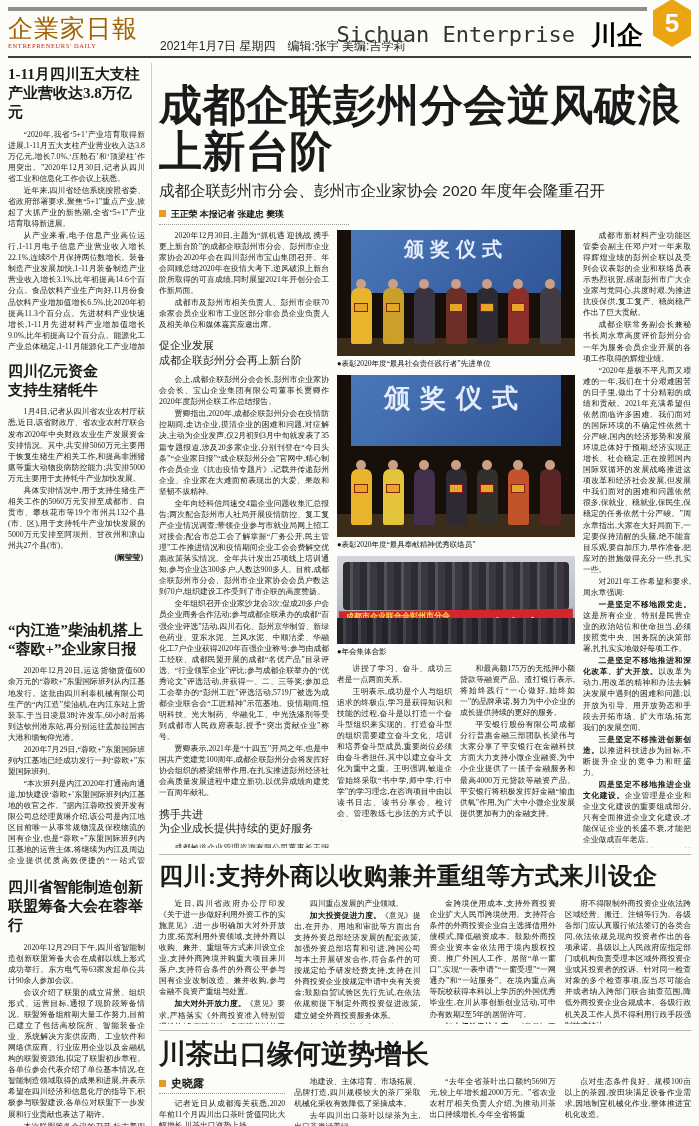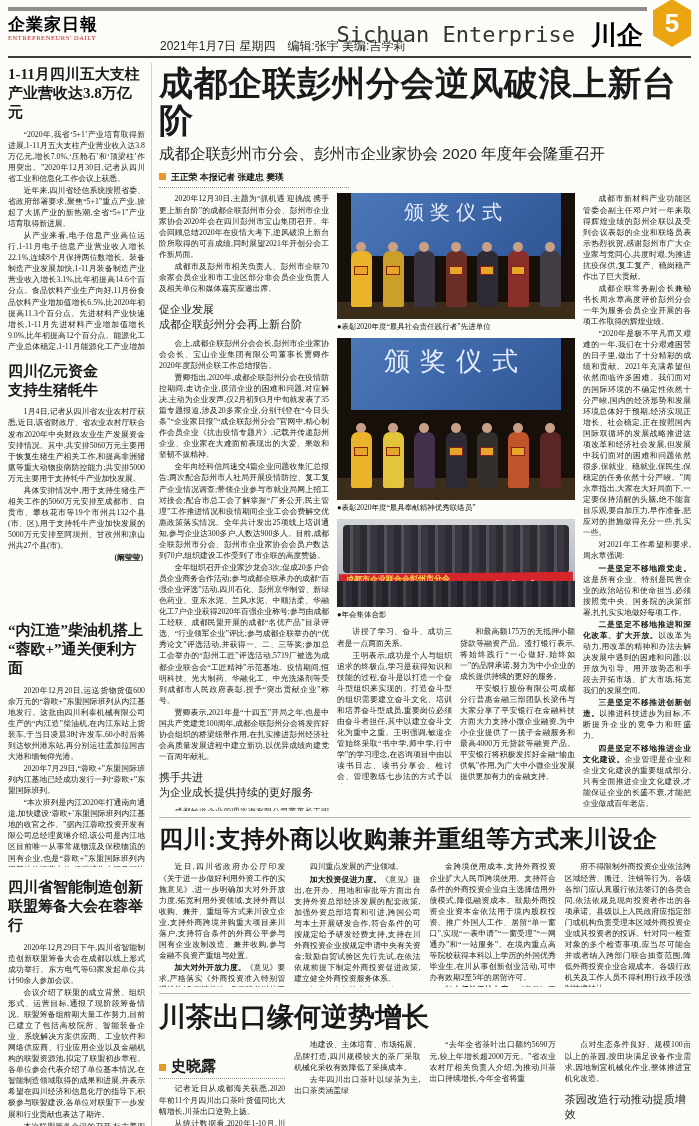--- a/index.html
+++ b/index.html
@@ -4,21 +4,21 @@
 <style>
   * { margin:0; padding:0; box-sizing:border-box; }
   html,body { background:#e8e8e4; }
   .page { width:699px; height:1126px; position:relative; background:#fcfcf8;
           font-family:"Liberation Serif","DejaVu Serif",serif; color:#1a1a1a;
           overflow:hidden; margin:0 auto; }
   
   .hdr { position:relative; height:58px; margin:0 8px; border-bottom:2px solid #3c3c3c; }
   .hdr-bar { position:absolute; top:7px; left:0; right:44px; height:4px; background:#8f8f8f; }
   .mast { position:absolute; left:0; top:16px; line-height:1; }
-  .logo { color:#000000; font-weight:bold; font-size:17px; letter-spacing:1px; }
+  .logo { color:#a16207; font-weight:normal; font-size:25px; letter-spacing:1px; }
   .logo-en { color:#c8261f; font-size:6.5px; letter-spacing:.6px; margin-top:2px; }
   .dateline { position:absolute; left:152px; top:38px; font-size:12px; color:#222;
               font-family:"Liberation Sans",sans-serif; }
   .sec-en { position:absolute; right:116px; top:22px; font-family:"DejaVu Sans Mono",monospace;
             font-size:22px; color:#333; }
   .sec-cn { position:absolute; right:48px; top:18px; font-size:26px; font-weight:bold; color:#000; }
   .badge { position:absolute; right:0; top:-1px; width:38px; height:48px; background:#ecA512;
            background:#eca512; clip-path:polygon(50% 0,100% 24%,100% 76%,50% 100%,0 76%,0 24%);
            color:#fff; font-weight:bold; font-size:26px; display:flex; align-items:center;
            justify-content:center; font-family:"Liberation Sans",sans-serif; }
@@ -27,40 +27,40 @@
   .sidebar { width:144px; flex:none; padding-right:6px; border-right:1px solid #cfcfc6; }
   .mainc { flex:1; padding-left:7px; min-width:0; }
   
   .s-art { overflow:hidden; margin-bottom:9px; }
   .sa1{height:288px;} .sa2{height:250px;} .sa3{height:248px;} .sa4{height:252px;}
   .s-title { font-size:15px; line-height:1.28; font-weight:bold; margin:2px 0 6px; white-space:pre-line; }
   .body p { font-size:7.8px; line-height:1.42; text-align:justify; text-indent:2em; margin-bottom:1px; }
   .body p b { font-family:"Liberation Sans",sans-serif; }
   .sig { text-align:right; font-size:7.8px; font-weight:bold; padding-right:2px; }
   
-  .lead-head { font-size:34px; line-height:1.08; font-weight:bold; letter-spacing:.5px; margin:3px 0 5px; }
+  .lead-head { font-size:43px; line-height:1.08; font-weight:bold; letter-spacing:.5px; margin:20px 0 5px; }
   .lead-sub { font-size:15.5px; font-weight:normal; color:#222; margin-bottom:7px;
               font-family:"Liberation Sans",sans-serif; }
   .byline { font-size:8.8px; font-weight:bold; border-bottom:1px dotted #999; padding-bottom:3px;
             width:190px; margin-bottom:5px; font-family:"Liberation Sans",sans-serif; }
   .sq { display:inline-block; width:7px; height:7px; background:#e59b2c; margin-right:5px; }
   .lead-grid { display:flex; gap:8px; height:618px; overflow:hidden; }
   .lcol { width:170px; flex:none; overflow:hidden; }
   .pcol { width:238px; flex:none; }
   .rcol { flex:1; overflow:hidden; min-width:0; }
   .inhead { font-size:11px; font-weight:normal; font-family:"Liberation Sans",sans-serif;
             white-space:pre-line; line-height:1.35; margin:8px 0 6px; }
   
   .photo { position:relative; width:238px; overflow:hidden; background:#17100a; }
   .ph1 { height:126px; }
   .ph2 { height:162px; }
   .screen { position:absolute; top:0; left:6%; right:6%; height:50%;
             background:linear-gradient(135deg,#4b78ba,#2f5596); display:flex; align-items:flex-start;
             justify-content:center; }
-  .screen span { color:#eef3ff; font-weight:normal; letter-spacing:6px; font-size:20px; margin-top:6px;
+  .screen span { color:#eef3ff; font-weight:bold; letter-spacing:6px; font-size:20px; margin-top:6px;
                  opacity:.95; }
   .ph2 .screen { height:44%; } .ph2 .screen span { font-size:26px; letter-spacing:10px; }
   .floor { position:absolute; bottom:0; left:0; right:0; height:14%; background:#3c2d1b; }
   .ppl { position:absolute; bottom:12px; left:4px; right:4px; display:flex;
          justify-content:space-evenly; align-items:flex-end; }
   .fig { width:21px; height:56px; border-radius:7px 7px 2px 2px; position:relative; }
   .fig::before { content:""; position:absolute; top:-9px; left:5px; width:10px; height:10px;
                  border-radius:50%; background:#c9a085; }
   .cert { position:absolute; top:15px; left:3px; width:14px; height:9px; background:#e6a62a;
           border:1px solid #8a2015; }
@@ -78,22 +78,22 @@
   .midtxt { display:flex; gap:8px; margin-top:1px; height:158px; overflow:hidden; }
   .midtxt > div { flex:1; overflow:hidden; min-width:0; }
   
   .story { border-top:1px solid #b9b9b0; margin-top:6px; padding-top:5px; }
   .s2-head { font-size:24px; font-weight:bold; letter-spacing:.5px; margin-bottom:6px; }
   .cols { display:flex; gap:9px; overflow:hidden; }
   .cols > div { flex:1; overflow:hidden; min-width:0; }
   .s2c { height:126px; }
   .s3-head { font-size:27px; font-weight:bold; margin-bottom:4px; width:62%; }
   .s3c { height:152px; }
-  .byline2 { font-size:15px; font-weight:bold; border-bottom:1px dotted #999; padding-bottom:2px;
-             margin-bottom:4px; font-family:"Liberation Sans",sans-serif;margin-top:18px; }
+  .byline2 { font-size:11px; font-weight:bold; border-bottom:1px dotted #999; padding-bottom:2px;
+             margin-bottom:4px; font-family:"Liberation Sans",sans-serif; }
 </style>
 </head>
 <body>
 
 <div class="page">
 
   <div class="hdr">
     <div class="hdr-bar"></div>
     <div class="mast">
       <div class="logo">企業家日報</div>
@@ -121,21 +121,21 @@
         <h2 class="s-title">四川亿元资金
 支持生猪牦牛</h2>
         <div class="body">
             <p>1月4日,记者从四川省农业农村厅获悉,近日,该省财政厅、省农业农村厅联合发布2020年中央财政农业生产发展资金安排情况。其中,共安排5060万元主要用于恢复生猪生产相关工作,和提高非洲猪瘟等重大动物疫病防控能力;共安排5000万元主要用于支持牦牛产业加快发展。</p>
             <p>具体安排情况中,用于支持生猪生产相关工作的5060万元安排至成都市、自贡市、攀枝花市等19个市州共132个县(市、区),用于支持牦牛产业加快发展的5000万元安排至阿坝州、甘孜州和凉山州共27个县(市)。</p>
           </div>
         <div class="sig">(阚莹莹)</div>
       </article>
       <article class="s-art sa3">
         <h2 class="s-title">“内江造”柴油机搭上
-“蓉欧+”通关便利方面</h2>
+“蓉欧+”企业家日报</h2>
         <div class="body">
             <p>2020年12月20日,运送货物货值600余万元的“蓉欧+”东盟国际班列从内江基地发行。这批由四川利泰机械有限公司生产的“内江造”柴油机,在内江东站上货装车,于当日凌晨3时许发车,60小时后将到达钦州港东站,再分别运往孟加拉国吉大港和缅甸仰光港。</p>
             <p>2020年7月29日,“蓉欧+”东盟国际班列内江基地已经成功发行一列“蓉欧+”东盟国际班列。</p>
             <p>“本次班列是内江2020年打通南向通道,加快建设‘蓉欧+’东盟国际班列内江基地的收官之作。”据内江蓉欧投资开发有限公司总经理黄琳介绍,该公司是内江地区目前唯一从事常规物流及保税物流的国有企业,也是“蓉欧+”东盟国际班列内江基地的运营主体,将继续为内江及周边企业提供优质高效便捷的“一站式管家”货运服务,推动班列常态化运行。</p>
           </div>
 
       </article>
       <article class="s-art sa4">
         <h2 class="s-title">四川省智能制造创新
 联盟筹备大会在蓉举行</h2>

